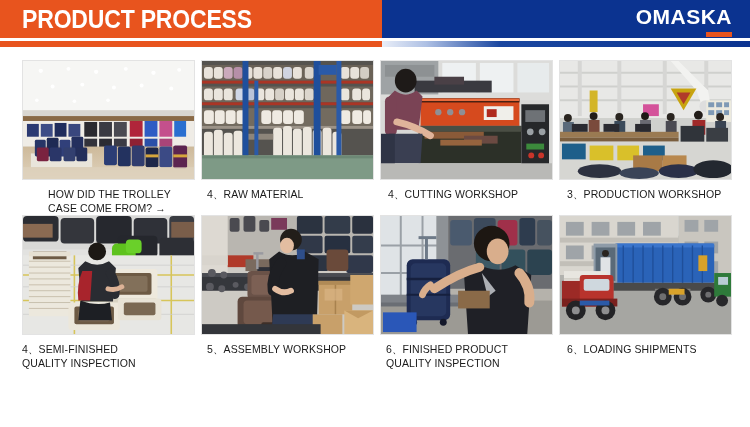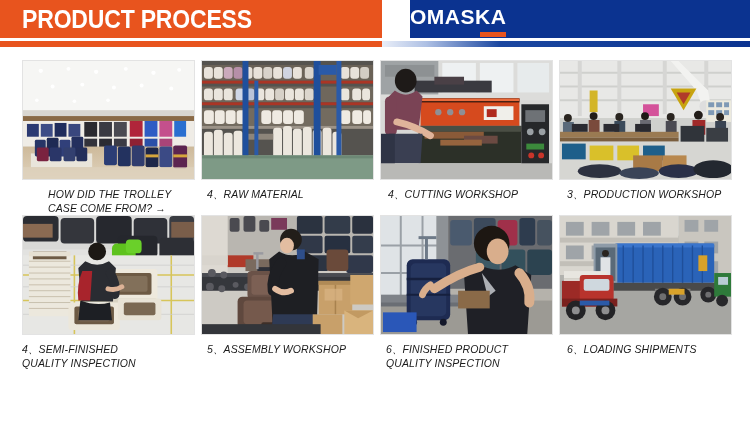--- a/index.html
+++ b/index.html
@@ -6,42 +6,42 @@
   * { box-sizing: border-box; margin: 0; padding: 0; }
   html, body {
     width: 750px; height: 427px;
     background: #ffffff;
     font-family: "Liberation Sans", sans-serif;
     overflow: hidden;
   }
   .page { position: relative; width: 750px; height: 427px; background:#fff; }
 
   
-  .header { position: relative; width: 750px; height: 38px; display:flex;gap:28px; }
+  .header { position: relative; width: 750px; height: 38px; display:flex; }
   .header-title-bar {
     width: 382px; height: 38px;
     background: #E8541E;
     display:flex; align-items:center;
   }
   .header-title {
     color:#ffffff;
     font-size: 25px;
     font-weight: 800;
     letter-spacing: -0.2px;
     padding-left: 24px;
     font-family: "Liberation Sans", sans-serif;
     transform: scaleX(0.92);
     transform-origin: left center;
     white-space: nowrap;
   }
   .header-blue {
     flex:1; height:38px;
     background: #0B3390;
     position: relative;
-    display:flex; align-items:center; 
+    display:flex; align-items:center; justify-content:flex-end;
   }
   .logo-wrap {
     position: relative;
     margin-right: 18px;
     text-align: right;
     display:flex; flex-direction:column; align-items:flex-end;
     transform: translateY(2px);
   }
   .logo-text {
     color:#ffffff;
@@ -86,21 +86,20 @@
   .thumb svg { display:block; width:100%; height:100%; }
 
   .caption {
     margin-top: 7px;
     font-size: 10.5px;
     line-height: 14px;
     color: #1a1a1a;
     font-family: "Liberation Sans", sans-serif;
     letter-spacing: 0.1px;
     white-space: pre-line;
-    font-style: italic;
   }
   .caption.indent { padding-left: 26px; }
   .caption.indent2 { padding-left: 6px; }
   .caption.indent3 { padding-left: 8px; }
 </style>
 </head>
 <body>
 
 <div class="page">
 

